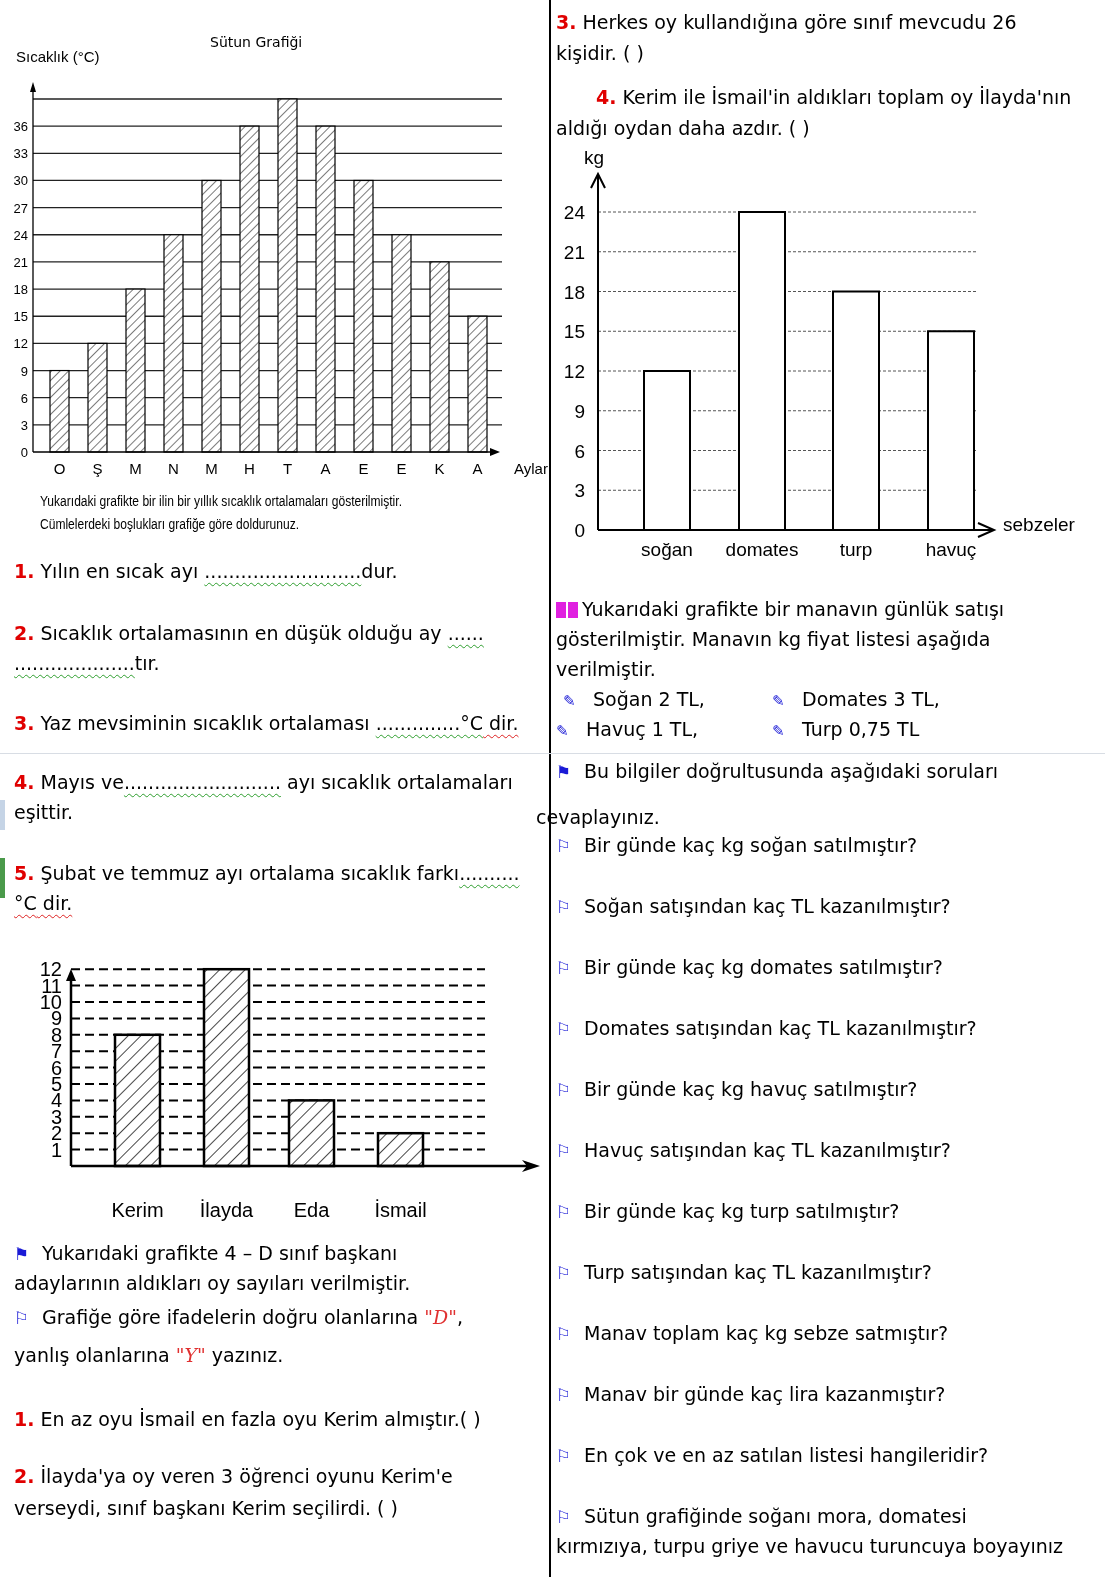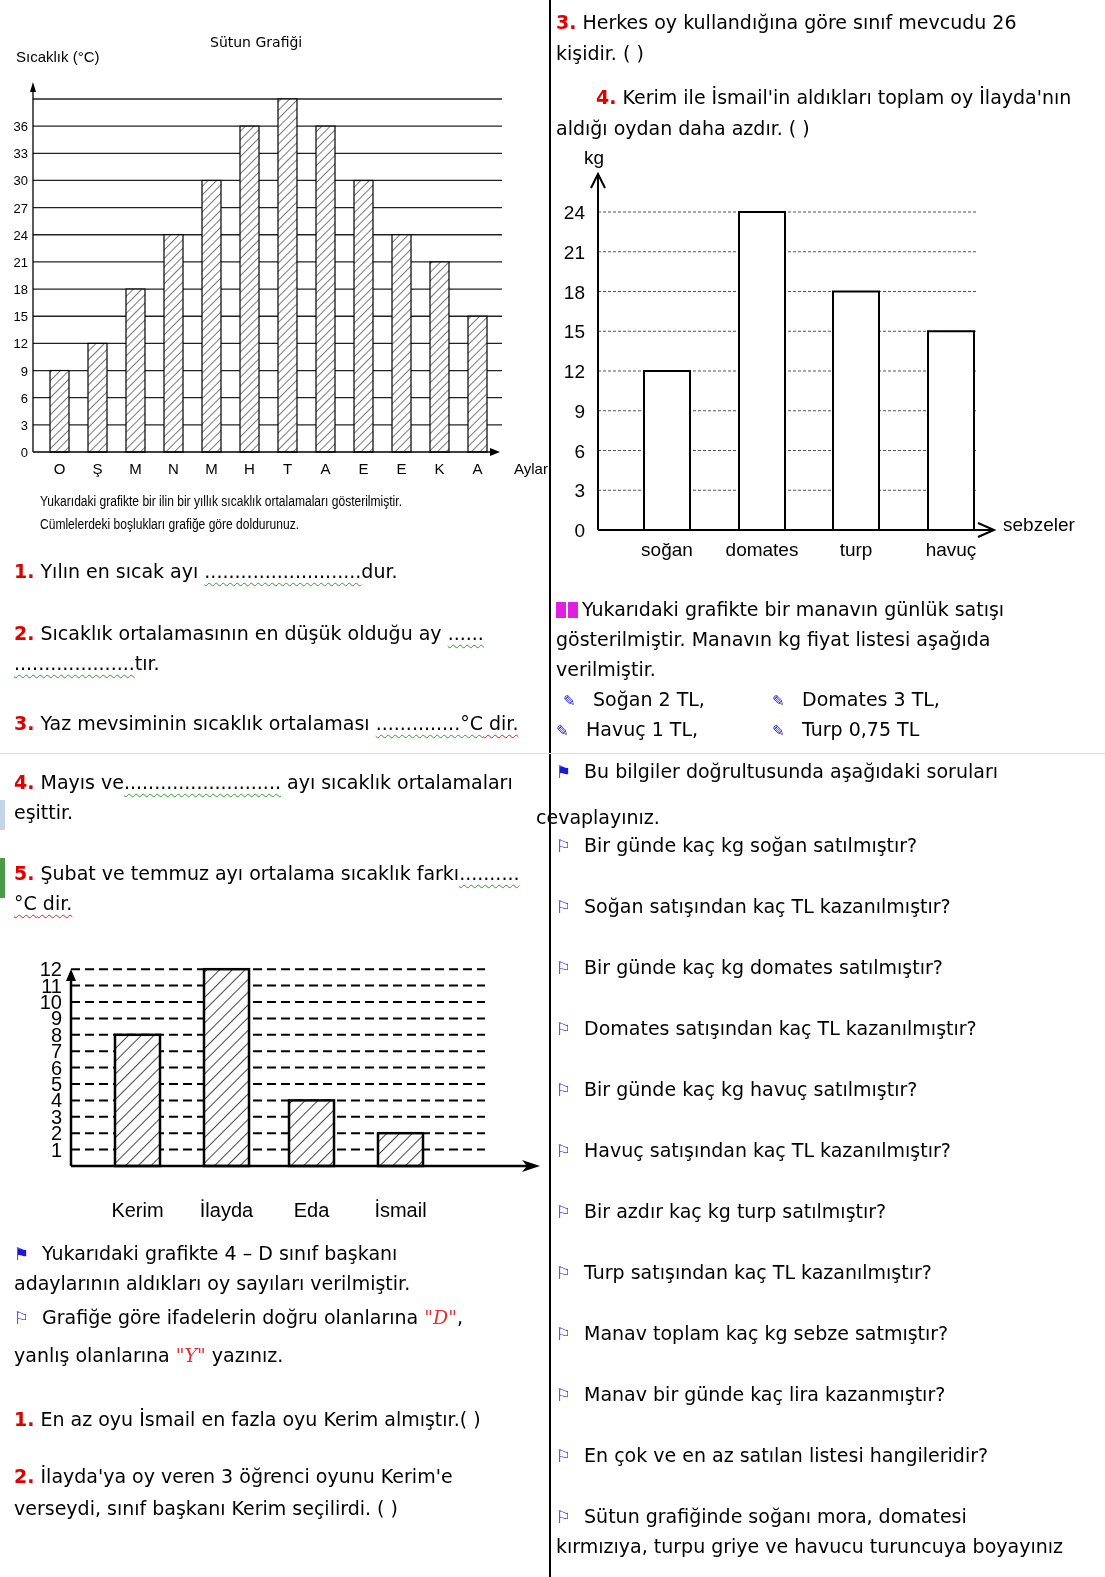--- a/index.html
+++ b/index.html
@@ -276,20 +276,20 @@
 </div>
 <div class="abs txt" style="left:536px;top:786px;margin-top:16px;">cevaplayınız.</div>
 
 <div id="veg-questions">
     <div class="abs txt" style="left: 556px; top: 830px;"><span class="icon-flag">⚐</span><span> Bir günde kaç kg soğan satılmıştır?</span></div>
     <div class="abs txt" style="left: 556px; top: 891px;"><span class="icon-flag">⚐</span><span> Soğan satışından kaç TL kazanılmıştır?</span></div>
     <div class="abs txt" style="left: 556px; top: 952px;"><span class="icon-flag">⚐</span><span> Bir günde kaç kg domates satılmıştır?</span></div>
     <div class="abs txt" style="left: 556px; top: 1013px;"><span class="icon-flag">⚐</span><span> Domates satışından kaç TL kazanılmıştır?</span></div>
     <div class="abs txt" style="left: 556px; top: 1074px;"><span class="icon-flag">⚐</span><span> Bir günde kaç kg havuç satılmıştır?</span></div>
     <div class="abs txt" style="left: 556px; top: 1135px;"><span class="icon-flag">⚐</span><span> Havuç satışından kaç TL kazanılmıştır?</span></div>
-    <div class="abs txt" style="left: 556px; top: 1196px;"><span class="icon-flag">⚐</span><span> Bir azdır kaç kg turp satılmıştır?</span></div>
+    <div class="abs txt" style="left: 556px; top: 1196px;"><span class="icon-flag">⚐</span><span> Bir günde kaç kg turp satılmıştır?</span></div>
     <div class="abs txt" style="left: 556px; top: 1257px;"><span class="icon-flag">⚐</span><span> Turp satışından kaç TL kazanılmıştır?</span></div>
     <div class="abs txt" style="left: 556px; top: 1318px;"><span class="icon-flag">⚐</span><span> Manav toplam kaç kg sebze satmıştır?</span></div>
     <div class="abs txt" style="left: 556px; top: 1379px;"><span class="icon-flag">⚐</span><span> Manav bir günde kaç lira kazanmıştır?</span></div>
     <div class="abs txt" style="left: 556px; top: 1440px;"><span class="icon-flag">⚐</span><span> En çok ve en az satılan listesi hangileridir?</span></div>
     <div class="abs txt" style="left: 556px; top: 1501px;"><span class="icon-flag">⚐</span><span> Sütun grafiğinde soğanı mora, domatesi</span></div>
   </div>
 <div class="abs txt" style="left:556px;top:1531px;">kırmızıya, turpu griye ve havucu turuncuya boyayınız</div>
 
 </body></html>

